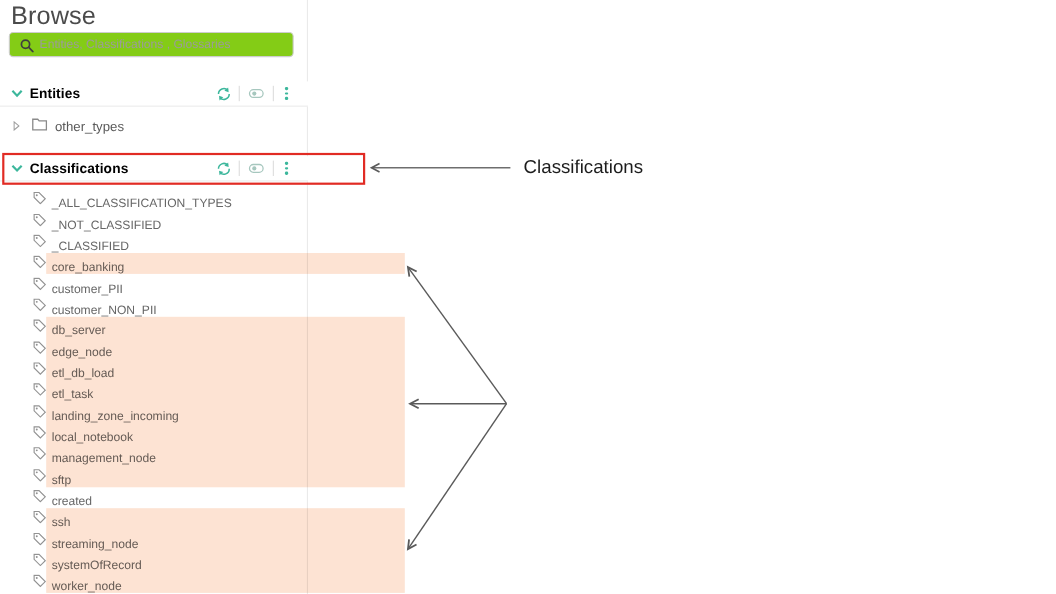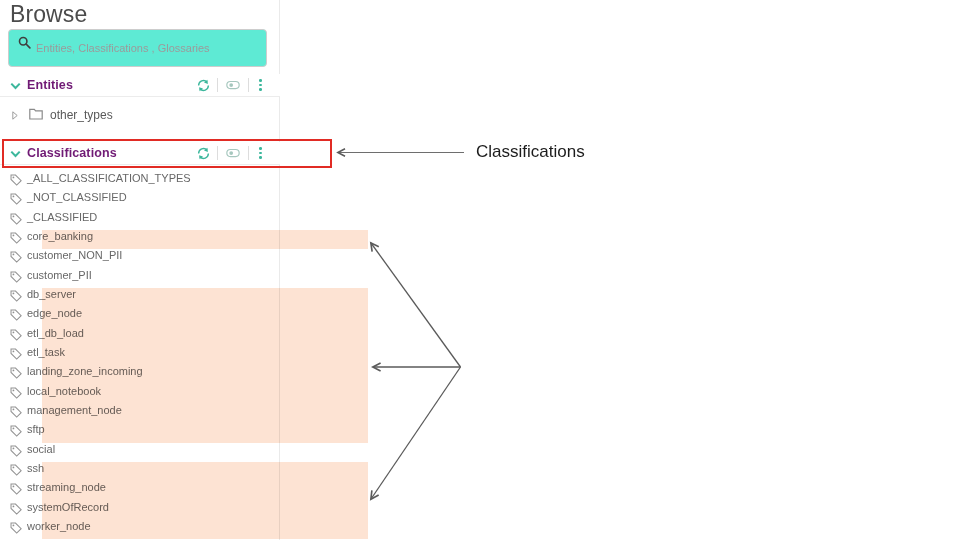--- a/index.html
+++ b/index.html
@@ -11,56 +11,56 @@
   
   .sidebar {
     position:absolute; left:0; top:0; width:280px; height:540px;
     background:#fff; border-right:1px solid #eaeaea; z-index:1;
   }
   .browse-title {
     position:absolute; left:10px; top:1px; font-size:23px; font-weight:500;
     color:#4b4b4b; letter-spacing:0.1px;
   }
   .search-box {
-    position:absolute; left:8px; top:29px; width:259px; height:38px;
-    border:1px solid #cdcdcd; border-radius:4px; background:#5eead4;
+    position:absolute; left:8px; top:29px; width:259px; height:23px;
+    border:1px solid #cdcdcd; border-radius:4px; background:#84cc16;
   }
   .search-box .mag { position:absolute; left:9px; top:5px; }
   .search-box input {
     width:100%; height:100%; border:none; outline:none; background:transparent;
     font-family:"Liberation Sans", sans-serif; font-size:11px; color:#555;
     padding-left:27px;
   }
   .search-box input::placeholder { color:#9b9b9b; }
   .sec-header {
     position:absolute; left:0; width:280px; height:23px;
     display:flex; align-items:center; padding:0 15px 0 10px;
     border-bottom:1px solid #ececec; background:#fff;
   }
   .sec-header.entities { top:74px; }
   .sec-header.classifications { top:142px; }
   .sec-label {
-    color:#701a75; font-weight:bold; font-size:12.5px; margin-left:6px;
+    color:#000000; font-weight:bold; font-size:12.5px; margin-left:6px;
     letter-spacing:0.1px;
   }
   .icon-group { margin-left:auto; display:flex; align-items:center; }
   .vdiv { width:1px; height:14px; background:#dddddd; margin:0 7px; }
   .kebab { display:flex; flex-direction:column; gap:2px; padding:1px 3px; cursor:pointer; }
   .kebab i { width:2.6px; height:2.6px; border-radius:50%; background:#3cb79c; }
   .iconbtn { display:flex; align-items:center; cursor:pointer; }
   
   .tree-row {
     position:absolute; top:103px; left:0; width:280px; height:23px;
     display:flex; align-items:center; padding-left:12px;
   }
   .tree-row .folder { margin-left:11px; }
   .tree-label { font-size:12px; color:#595959; margin-left:7px; }
   
   .c-list { position:absolute; top:172px; left:0; width:280px; }
-  .c-row { height:19.33px; display:flex; align-items:flex-start; padding-left:10px; }
+  .c-row { height:19.33px; display:flex; align-items:flex-end; padding-left:30px; }
   .c-label { font-size:11px; color:#676767; margin-left:5px; letter-spacing:0; white-space:nowrap; }
   
   .hl-block {
     position:absolute; left:42px; width:326px; background:#fde3d3;
     mix-blend-mode:multiply; z-index:3; pointer-events:none;
   }
   .red-box {
     position:absolute; left:2px; top:139px; width:330px; height:29px;
     border:2px solid #e12b24; z-index:4; pointer-events:none;
   }
@@ -194,34 +194,34 @@
               <path d="M1.2 6.4 V1.2 h5.2 L13 7.8 7.8 13 1.2 6.4 z" fill="none" stroke="#929292" stroke-width="1.2"></path>
               <circle cx="4" cy="4" r="1.05" fill="#929292"></circle>
             </svg></span>
           <span class="c-label">core_banking</span>
         </div>
         <div class="c-row">
           <span><svg width="12" height="12" viewBox="0 0 14 14">
               <path d="M1.2 6.4 V1.2 h5.2 L13 7.8 7.8 13 1.2 6.4 z" fill="none" stroke="#929292" stroke-width="1.2"></path>
               <circle cx="4" cy="4" r="1.05" fill="#929292"></circle>
             </svg></span>
+          <span class="c-label">customer_PII</span>
+        </div>
+        <div class="c-row">
+          <span><svg width="12" height="12" viewBox="0 0 14 14">
+              <path d="M1.2 6.4 V1.2 h5.2 L13 7.8 7.8 13 1.2 6.4 z" fill="none" stroke="#929292" stroke-width="1.2"></path>
+              <circle cx="4" cy="4" r="1.05" fill="#929292"></circle>
+            </svg></span>
           <span class="c-label">customer_NON_PII</span>
         </div>
         <div class="c-row">
           <span><svg width="12" height="12" viewBox="0 0 14 14">
               <path d="M1.2 6.4 V1.2 h5.2 L13 7.8 7.8 13 1.2 6.4 z" fill="none" stroke="#929292" stroke-width="1.2"></path>
               <circle cx="4" cy="4" r="1.05" fill="#929292"></circle>
             </svg></span>
-          <span class="c-label">customer_PII</span>
-        </div>
-        <div class="c-row">
-          <span><svg width="12" height="12" viewBox="0 0 14 14">
-              <path d="M1.2 6.4 V1.2 h5.2 L13 7.8 7.8 13 1.2 6.4 z" fill="none" stroke="#929292" stroke-width="1.2"></path>
-              <circle cx="4" cy="4" r="1.05" fill="#929292"></circle>
-            </svg></span>
           <span class="c-label">db_server</span>
         </div>
         <div class="c-row">
           <span><svg width="12" height="12" viewBox="0 0 14 14">
               <path d="M1.2 6.4 V1.2 h5.2 L13 7.8 7.8 13 1.2 6.4 z" fill="none" stroke="#929292" stroke-width="1.2"></path>
               <circle cx="4" cy="4" r="1.05" fill="#929292"></circle>
             </svg></span>
           <span class="c-label">edge_node</span>
         </div>
         <div class="c-row">
@@ -264,21 +264,21 @@
               <path d="M1.2 6.4 V1.2 h5.2 L13 7.8 7.8 13 1.2 6.4 z" fill="none" stroke="#929292" stroke-width="1.2"></path>
               <circle cx="4" cy="4" r="1.05" fill="#929292"></circle>
             </svg></span>
           <span class="c-label">sftp</span>
         </div>
         <div class="c-row">
           <span><svg width="12" height="12" viewBox="0 0 14 14">
               <path d="M1.2 6.4 V1.2 h5.2 L13 7.8 7.8 13 1.2 6.4 z" fill="none" stroke="#929292" stroke-width="1.2"></path>
               <circle cx="4" cy="4" r="1.05" fill="#929292"></circle>
             </svg></span>
-          <span class="c-label">social</span>
+          <span class="c-label">created</span>
         </div>
         <div class="c-row">
           <span><svg width="12" height="12" viewBox="0 0 14 14">
               <path d="M1.2 6.4 V1.2 h5.2 L13 7.8 7.8 13 1.2 6.4 z" fill="none" stroke="#929292" stroke-width="1.2"></path>
               <circle cx="4" cy="4" r="1.05" fill="#929292"></circle>
             </svg></span>
           <span class="c-label">ssh</span>
         </div>
         <div class="c-row">
           <span><svg width="12" height="12" viewBox="0 0 14 14">

